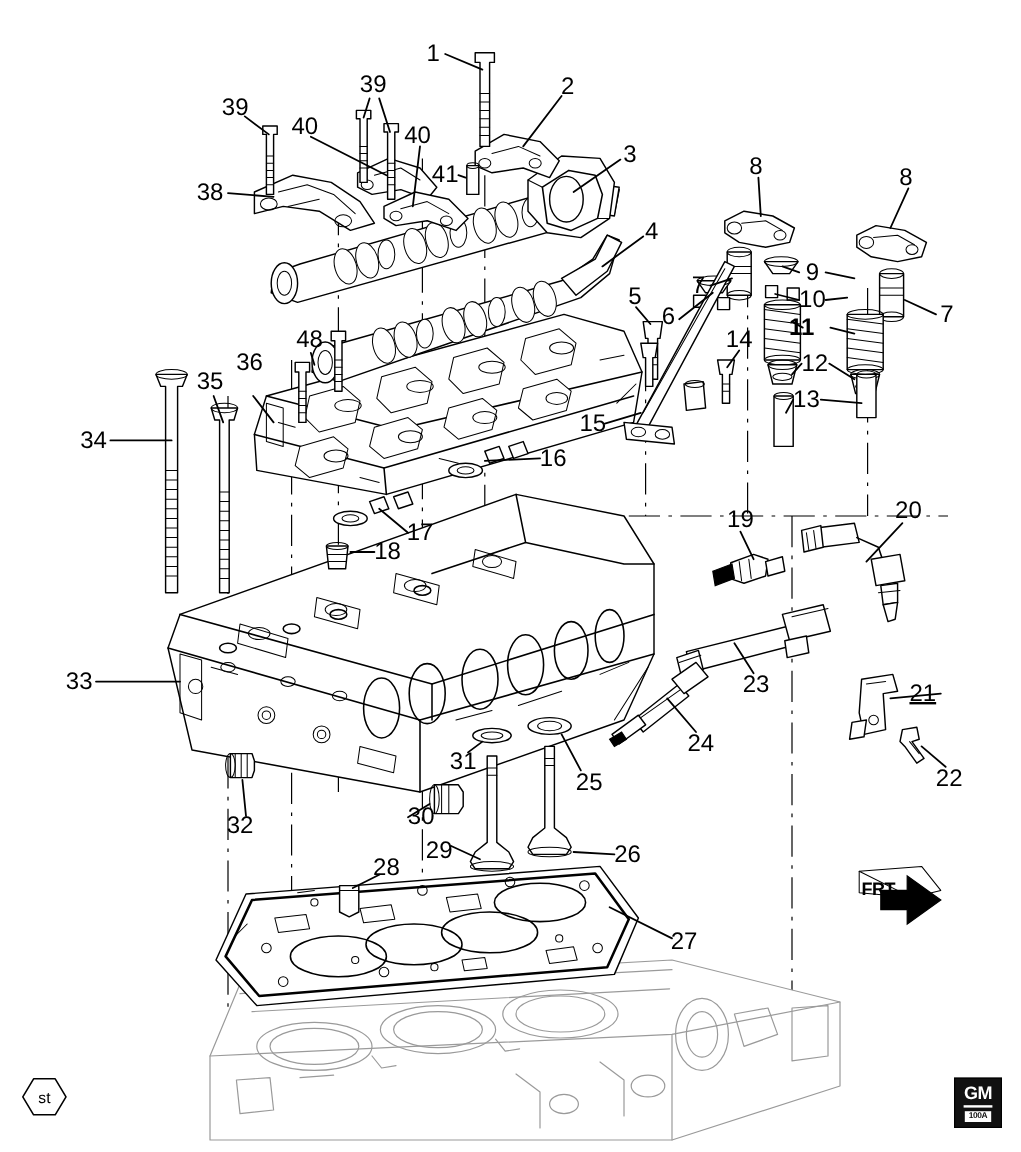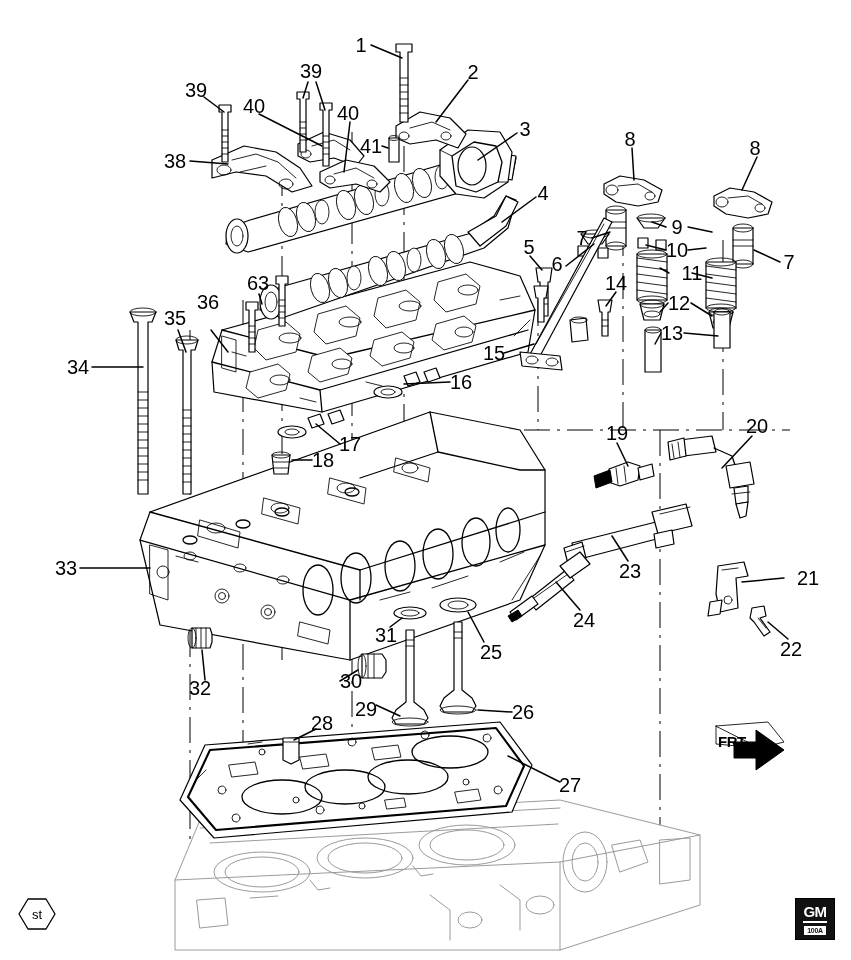--- a/index.html
+++ b/index.html
@@ -589,47 +589,47 @@
       <div class="callout" style="left: 525px; top: 129px;">3</div>
       <div class="callout" style="left: 543px; top: 193px;">4</div>
       <div class="callout" style="left: 529px; top: 247px;">5</div>
       <div class="callout" style="left: 557px; top: 264px;">6</div>
       <div class="callout" style="left: 582px; top: 238px;">7</div>
       <div class="callout" style="left: 789px; top: 262px;">7</div>
       <div class="callout" style="left: 630px; top: 139px;">8</div>
       <div class="callout" style="left: 755px; top: 148px;">8</div>
       <div class="callout" style="left: 677px; top: 227px;">9</div>
       <div class="callout" style="left: 677px; top: 250px;">10</div>
-      <div class="callout" style="left: 692px; top: 273px;">11</div>
+      <div class="callout" style="left: 668px; top: 273px; font-weight: bold;">11</div>
       <div class="callout" style="left: 679px; top: 303px;">12</div>
       <div class="callout" style="left: 672px; top: 333px;">13</div>
       <div class="callout" style="left: 616px; top: 283px;">14</div>
       <div class="callout" style="left: 494px; top: 353px;">15</div>
       <div class="callout" style="left: 461px; top: 382px;">16</div>
       <div class="callout" style="left: 350px; top: 444px;">17</div>
       <div class="callout" style="left: 323px; top: 460px;">18</div>
       <div class="callout" style="left: 617px; top: 433px;">19</div>
       <div class="callout" style="left: 757px; top: 426px;">20</div>
-      <div class="callout" style="left: 808px; top: 578px;">21</div>
+      <div class="callout" style="left: 769px; top: 578px; text-decoration: underline;">21</div>
       <div class="callout" style="left: 791px; top: 649px;">22</div>
       <div class="callout" style="left: 630px; top: 571px;">23</div>
       <div class="callout" style="left: 584px; top: 620px;">24</div>
       <div class="callout" style="left: 491px; top: 652px;">25</div>
       <div class="callout" style="left: 523px; top: 712px;">26</div>
       <div class="callout" style="left: 570px; top: 785px;">27</div>
       <div class="callout" style="left: 322px; top: 723px;">28</div>
       <div class="callout" style="left: 366px; top: 709px;">29</div>
       <div class="callout" style="left: 327px; top: 681px; margin-left: 24px;">30</div>
       <div class="callout" style="left: 386px; top: 635px;">31</div>
       <div class="callout" style="left: 200px; top: 688px;">32</div>
       <div class="callout" style="left: 66px; top: 568px;">33</div>
       <div class="callout" style="left: 78px; top: 367px;">34</div>
       <div class="callout" style="left: 175px; top: 318px;">35</div>
       <div class="callout" style="left: 208px; top: 302px;">36</div>
-      <div class="callout" style="left: 258px; top: 283px;">63</div>
+      <div class="callout" style="left: 258px; top: 283px;">48</div>
       <div class="callout" style="left: 175px; top: 161px;">38</div>
       <div class="callout" style="left: 196px; top: 90px;">39</div>
       <div class="callout" style="left: 311px; top: 71px;">39</div>
       <div class="callout" style="left: 254px; top: 106px;">40</div>
       <div class="callout" style="left: 348px; top: 113px;">40</div>
       <div class="callout" style="left: 371px; top: 146px;">41</div>
     </div>
 
 </div>
 

